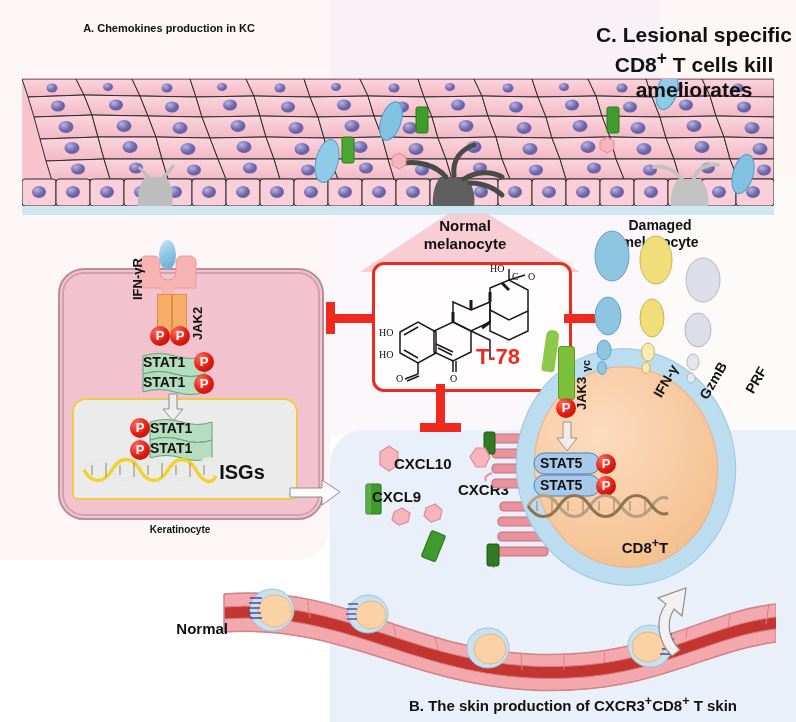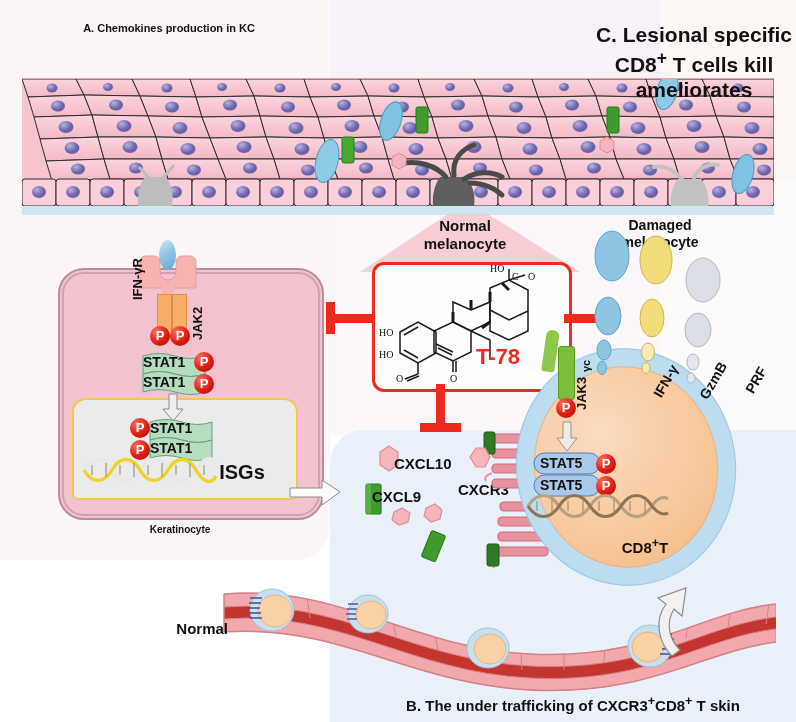--- a/index.html
+++ b/index.html
@@ -376,21 +376,21 @@
 
 
   <div class="title" id="title-c">
     <div>C. Lesional specific</div>
     <div>
       <span>CD8</span><sup>+</sup><span> T cells kill ameliorates</span>
     </div>
   </div>
 
   <div class="title" id="title-b">
-    <span>B. The under trafficking of CXCR3</span><sup>+</sup><span>CD8</span><sup>+</sup><span> T skin</span>
+    <span>B. The skin production of CXCR3</span><sup>+</sup><span>CD8</span><sup>+</sup><span> T skin</span>
   </div>
 
   <div class="lbl" id="lbl-normal">
     <div>Normal</div>
     <div>melanocyte</div>
   </div>
   <div class="lbl" id="lbl-damaged">
     <div>Damaged</div>
     <div>melanocyte</div>
   </div>

